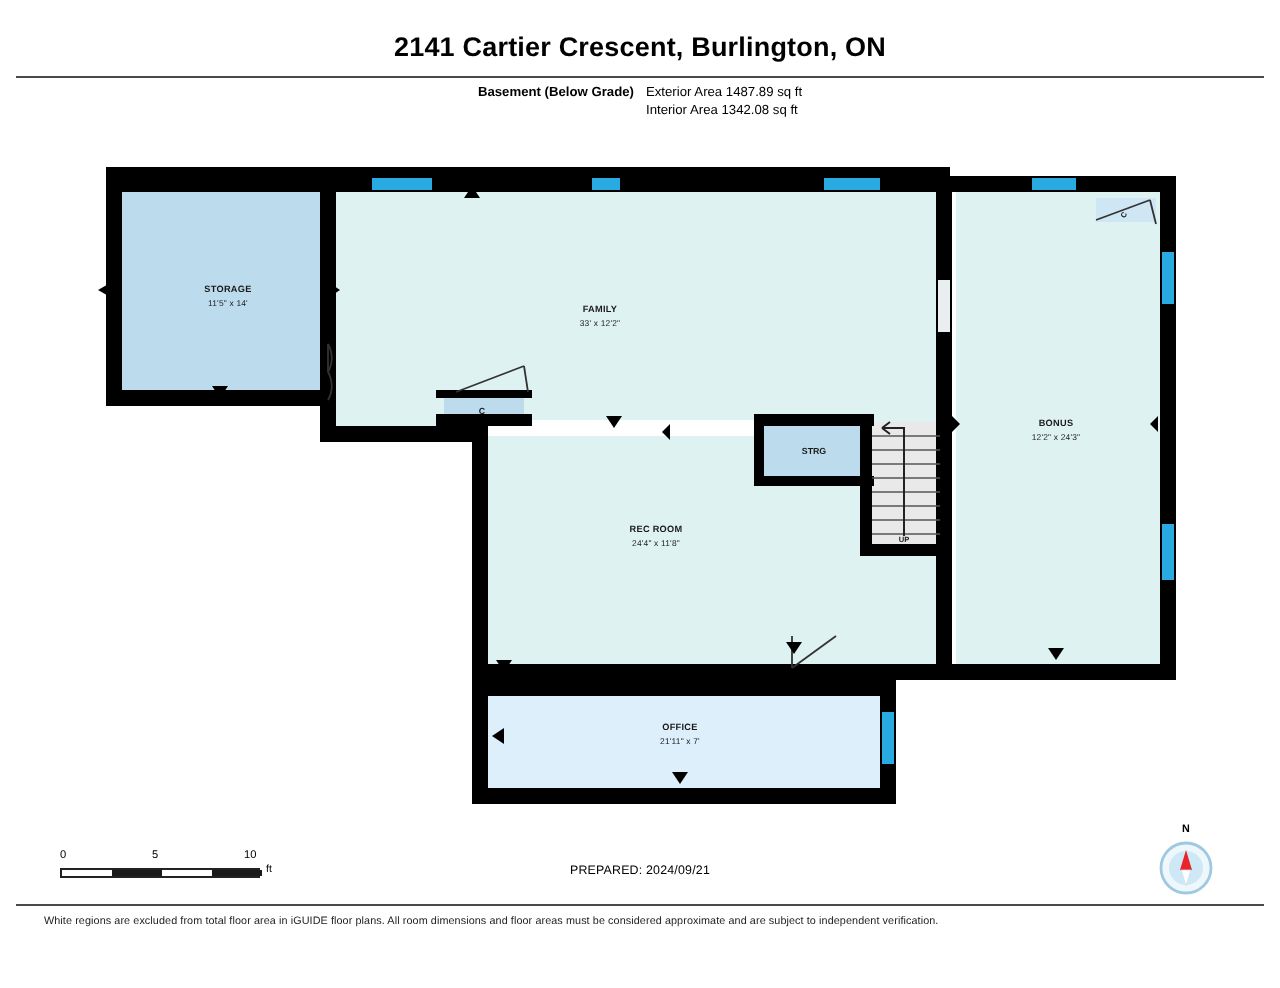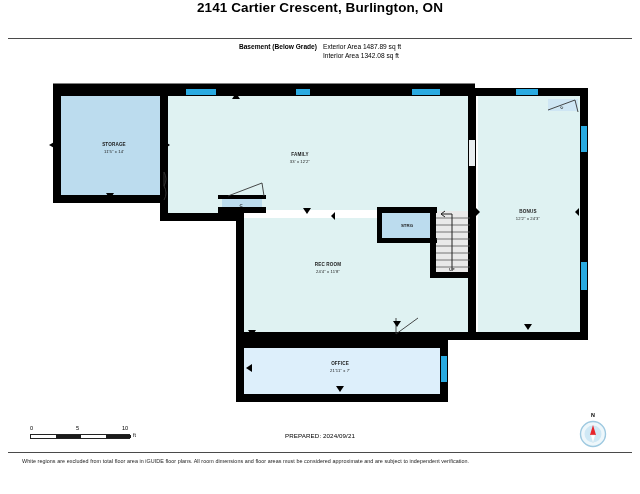--- a/index.html
+++ b/index.html
@@ -18,21 +18,21 @@
   .page {
     position: absolute;
     inset: 0;
     width: 640px;
     height: 494px;
   }
 
   
   .title {
     position: absolute;
-    top: 0;
+    top: 16px;
     left: 0;
     width: 640px;
     text-align: center;
     font-size: 13.5px;
     font-weight: bold;
     letter-spacing: 0.1px;
   }
   .title-rule {
     position: absolute;
     top: 38px;

